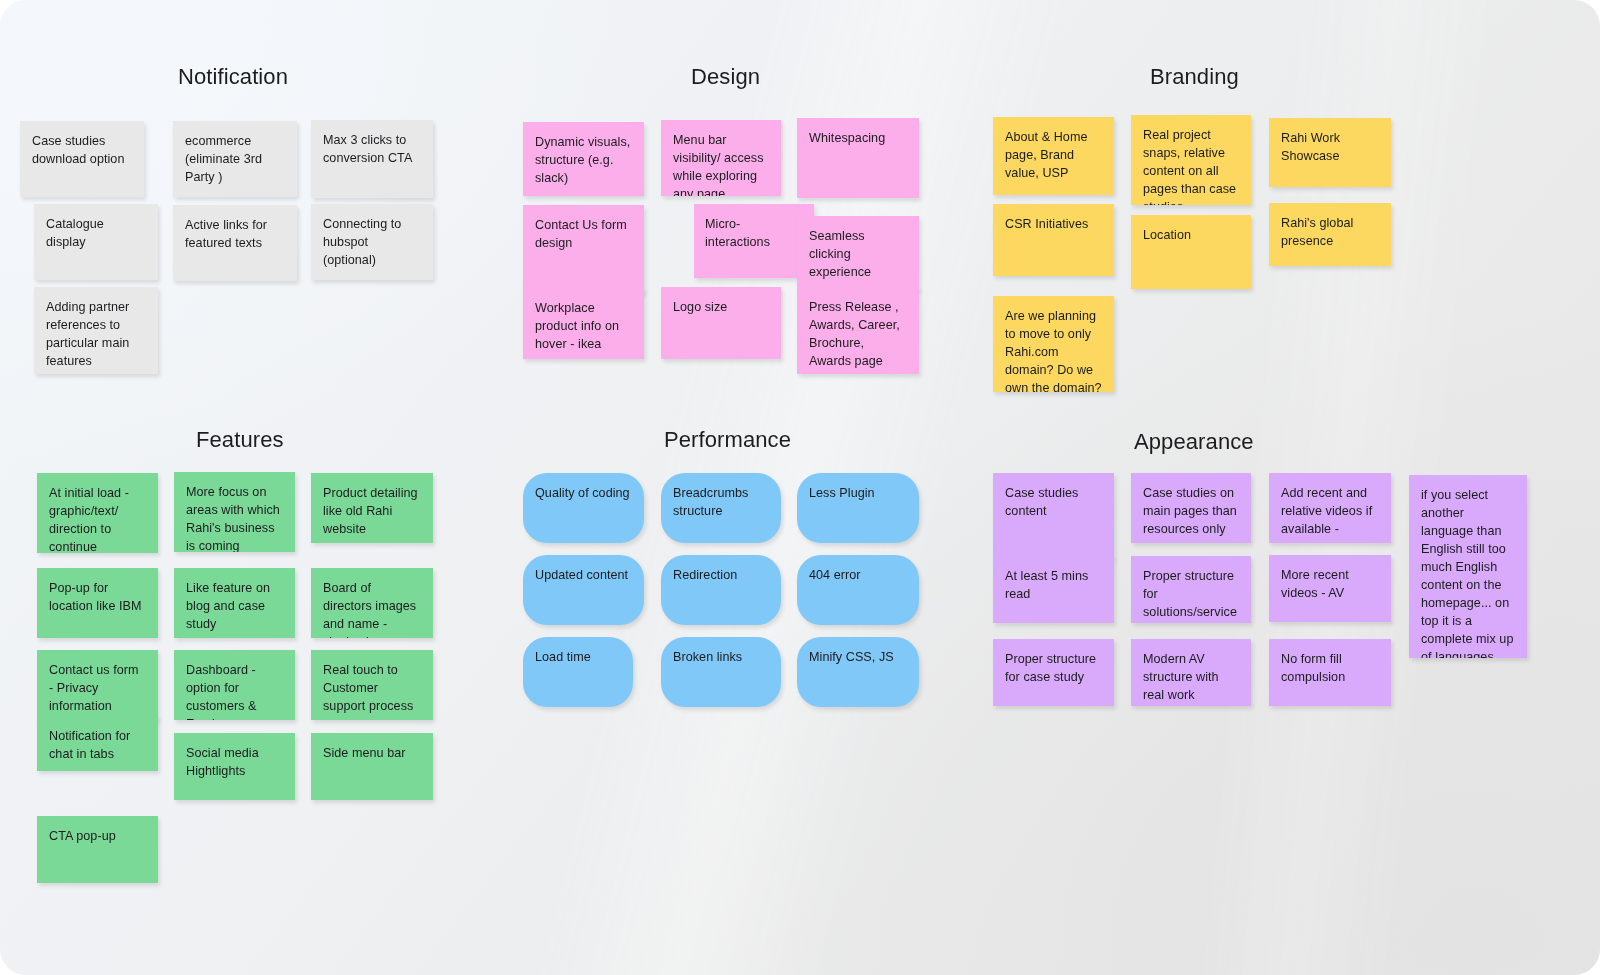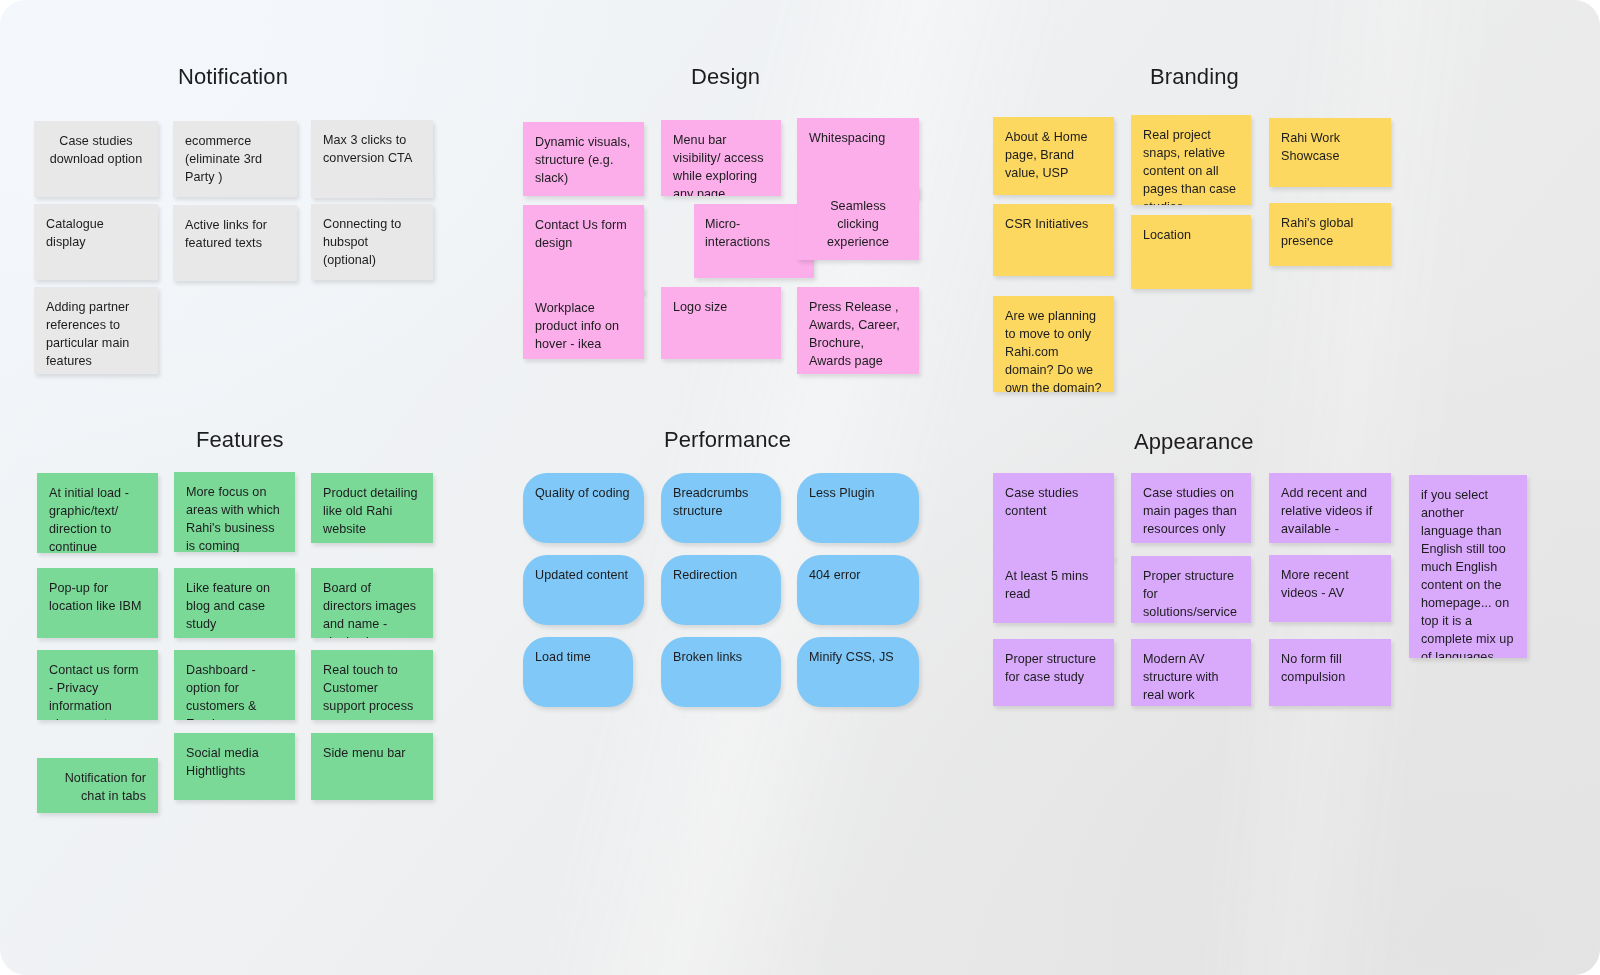--- a/index.html
+++ b/index.html
@@ -61,34 +61,34 @@
   .note.yellow { background: #fcd860; }
   .note.green  { background: #7bd998; }
   .note.blue   { background: #7fc8f7; border-radius: 24px; }
   .note.purple { background: #d9a9fb; }
 </style>
 </head>
 <body>
 
 <div id="board">
     <div class="section-title" style="left: 178px; top: 64px;">Notification</div>
-    <div class="note gray" style="left: 34px; top: 121px; width: 124px; height: 76px; text-align: center;">Case studies download option</div>
+    <div class="note gray" style="left: 20px; top: 121px; width: 124px; height: 76px;">Case studies download option</div>
     <div class="note gray" style="left: 173px; top: 121px; width: 124px; height: 76px;">ecommerce (eliminate 3rd Party )</div>
     <div class="note gray" style="left: 311px; top: 120px; width: 122px; height: 78px;">Max 3 clicks to conversion CTA</div>
     <div class="note gray" style="left: 34px; top: 204px; width: 124px; height: 76px;">Catalogue display</div>
     <div class="note gray" style="left: 173px; top: 205px; width: 124px; height: 76px;">Active links for featured texts</div>
     <div class="note gray" style="left: 311px; top: 204px; width: 122px; height: 76px;">Connecting to hubspot (optional)</div>
     <div class="note gray" style="left: 34px; top: 287px; width: 124px; height: 87px;">Adding partner references to particular main features</div>
     <div class="section-title" style="left: 691px; top: 64px;">Design</div>
     <div class="note pink" style="left: 523px; top: 122px; width: 121px; height: 74px;">Dynamic visuals, structure (e.g. slack)</div>
     <div class="note pink" style="left: 661px; top: 120px; width: 120px; height: 76px;">Menu bar visibility/ access while exploring any page</div>
     <div class="note pink" style="left: 797px; top: 118px; width: 122px; height: 80px;">Whitespacing</div>
     <div class="note pink" style="left: 523px; top: 205px; width: 121px; height: 88px;">Contact Us form design</div>
     <div class="note pink" style="left: 694px; top: 204px; width: 120px; height: 74px; padding-left: 11px;">Micro- interactions</div>
-    <div class="note pink" style="left: 797px; top: 186px; width: 122px; height: 74px; text-align: center;">Seamless clicking experience</div>
+    <div class="note pink" style="left: 797px; top: 216px; width: 122px; height: 74px;">Seamless clicking experience</div>
     <div class="note pink" style="left: 523px; top: 288px; width: 121px; height: 71px;">Workplace product info on hover - ikea</div>
     <div class="note pink" style="left: 661px; top: 287px; width: 120px; height: 72px;">Logo size</div>
     <div class="note pink" style="left: 797px; top: 287px; width: 122px; height: 87px;">Press Release , Awards, Career, Brochure, Awards page design</div>
     <div class="section-title" style="left: 1150px; top: 64px;">Branding</div>
     <div class="note yellow" style="left: 993px; top: 117px; width: 121px; height: 78px;">About &amp; Home page, Brand value, USP</div>
     <div class="note yellow" style="left: 1131px; top: 115px; width: 120px; height: 90px;">Real project snaps, relative content on all pages than case studies</div>
     <div class="note yellow" style="left: 1269px; top: 118px; width: 122px; height: 69px;">Rahi Work Showcase</div>
     <div class="note yellow" style="left: 993px; top: 204px; width: 121px; height: 72px;">CSR Initiatives</div>
     <div class="note yellow" style="left: 1131px; top: 215px; width: 120px; height: 74px;">Location</div>
     <div class="note yellow" style="left: 1269px; top: 203px; width: 122px; height: 63px;">Rahi's global presence</div>
@@ -96,23 +96,24 @@
     <div class="section-title" style="left: 196px; top: 427px;">Features</div>
     <div class="note green" style="left: 37px; top: 473px; width: 121px; height: 80px;">At initial load - graphic/text/ direction to continue exploring</div>
     <div class="note green" style="left: 174px; top: 472px; width: 121px; height: 80px;">More focus on areas with which Rahi's business is coming</div>
     <div class="note green" style="left: 311px; top: 473px; width: 122px; height: 70px;">Product detailing like old Rahi website</div>
     <div class="note green" style="left: 37px; top: 568px; width: 121px; height: 70px;">Pop-up for location like IBM</div>
     <div class="note green" style="left: 174px; top: 568px; width: 121px; height: 70px;">Like feature on blog and case study</div>
     <div class="note green" style="left: 311px; top: 568px; width: 122px; height: 70px;">Board of directors images and name - single view</div>
     <div class="note green" style="left: 37px; top: 650px; width: 121px; height: 70px;">Contact us form - Privacy information placement</div>
     <div class="note green" style="left: 174px; top: 650px; width: 121px; height: 70px;">Dashboard - option for customers &amp; Employees</div>
     <div class="note green" style="left: 311px; top: 650px; width: 122px; height: 70px;">Real touch to Customer support process</div>
-    <div class="note green" style="left: 37px; top: 758px; width: 121px; height: 55px; text-align: right;">Notification for chat in tabs</div>
+    <div class="note green" style="left: 37px; top: 716px; width: 121px; height: 55px;">Notification for chat in tabs</div>
     <div class="note green" style="left: 174px; top: 733px; width: 121px; height: 67px;">Social media Hightlights</div>
     <div class="note green" style="left: 311px; top: 733px; width: 122px; height: 67px;">Side menu bar</div>
+    <div class="note green" style="left: 37px; top: 816px; width: 121px; height: 67px;">CTA pop-up</div>
     <div class="section-title" style="left: 664px; top: 427px;">Performance</div>
     <div class="note blue" style="left: 523px; top: 473px; width: 121px; height: 70px;">Quality of coding</div>
     <div class="note blue" style="left: 661px; top: 473px; width: 120px; height: 70px;">Breadcrumbs structure</div>
     <div class="note blue" style="left: 797px; top: 473px; width: 122px; height: 70px;">Less Plugin</div>
     <div class="note blue" style="left: 523px; top: 555px; width: 121px; height: 70px;">Updated content</div>
     <div class="note blue" style="left: 661px; top: 555px; width: 120px; height: 70px;">Redirection</div>
     <div class="note blue" style="left: 797px; top: 555px; width: 122px; height: 70px;">404 error</div>
     <div class="note blue" style="left: 523px; top: 637px; width: 110px; height: 70px;">Load time</div>
     <div class="note blue" style="left: 661px; top: 637px; width: 120px; height: 70px;">Broken links</div>
     <div class="note blue" style="left: 797px; top: 637px; width: 122px; height: 70px;">Minify CSS, JS</div>

